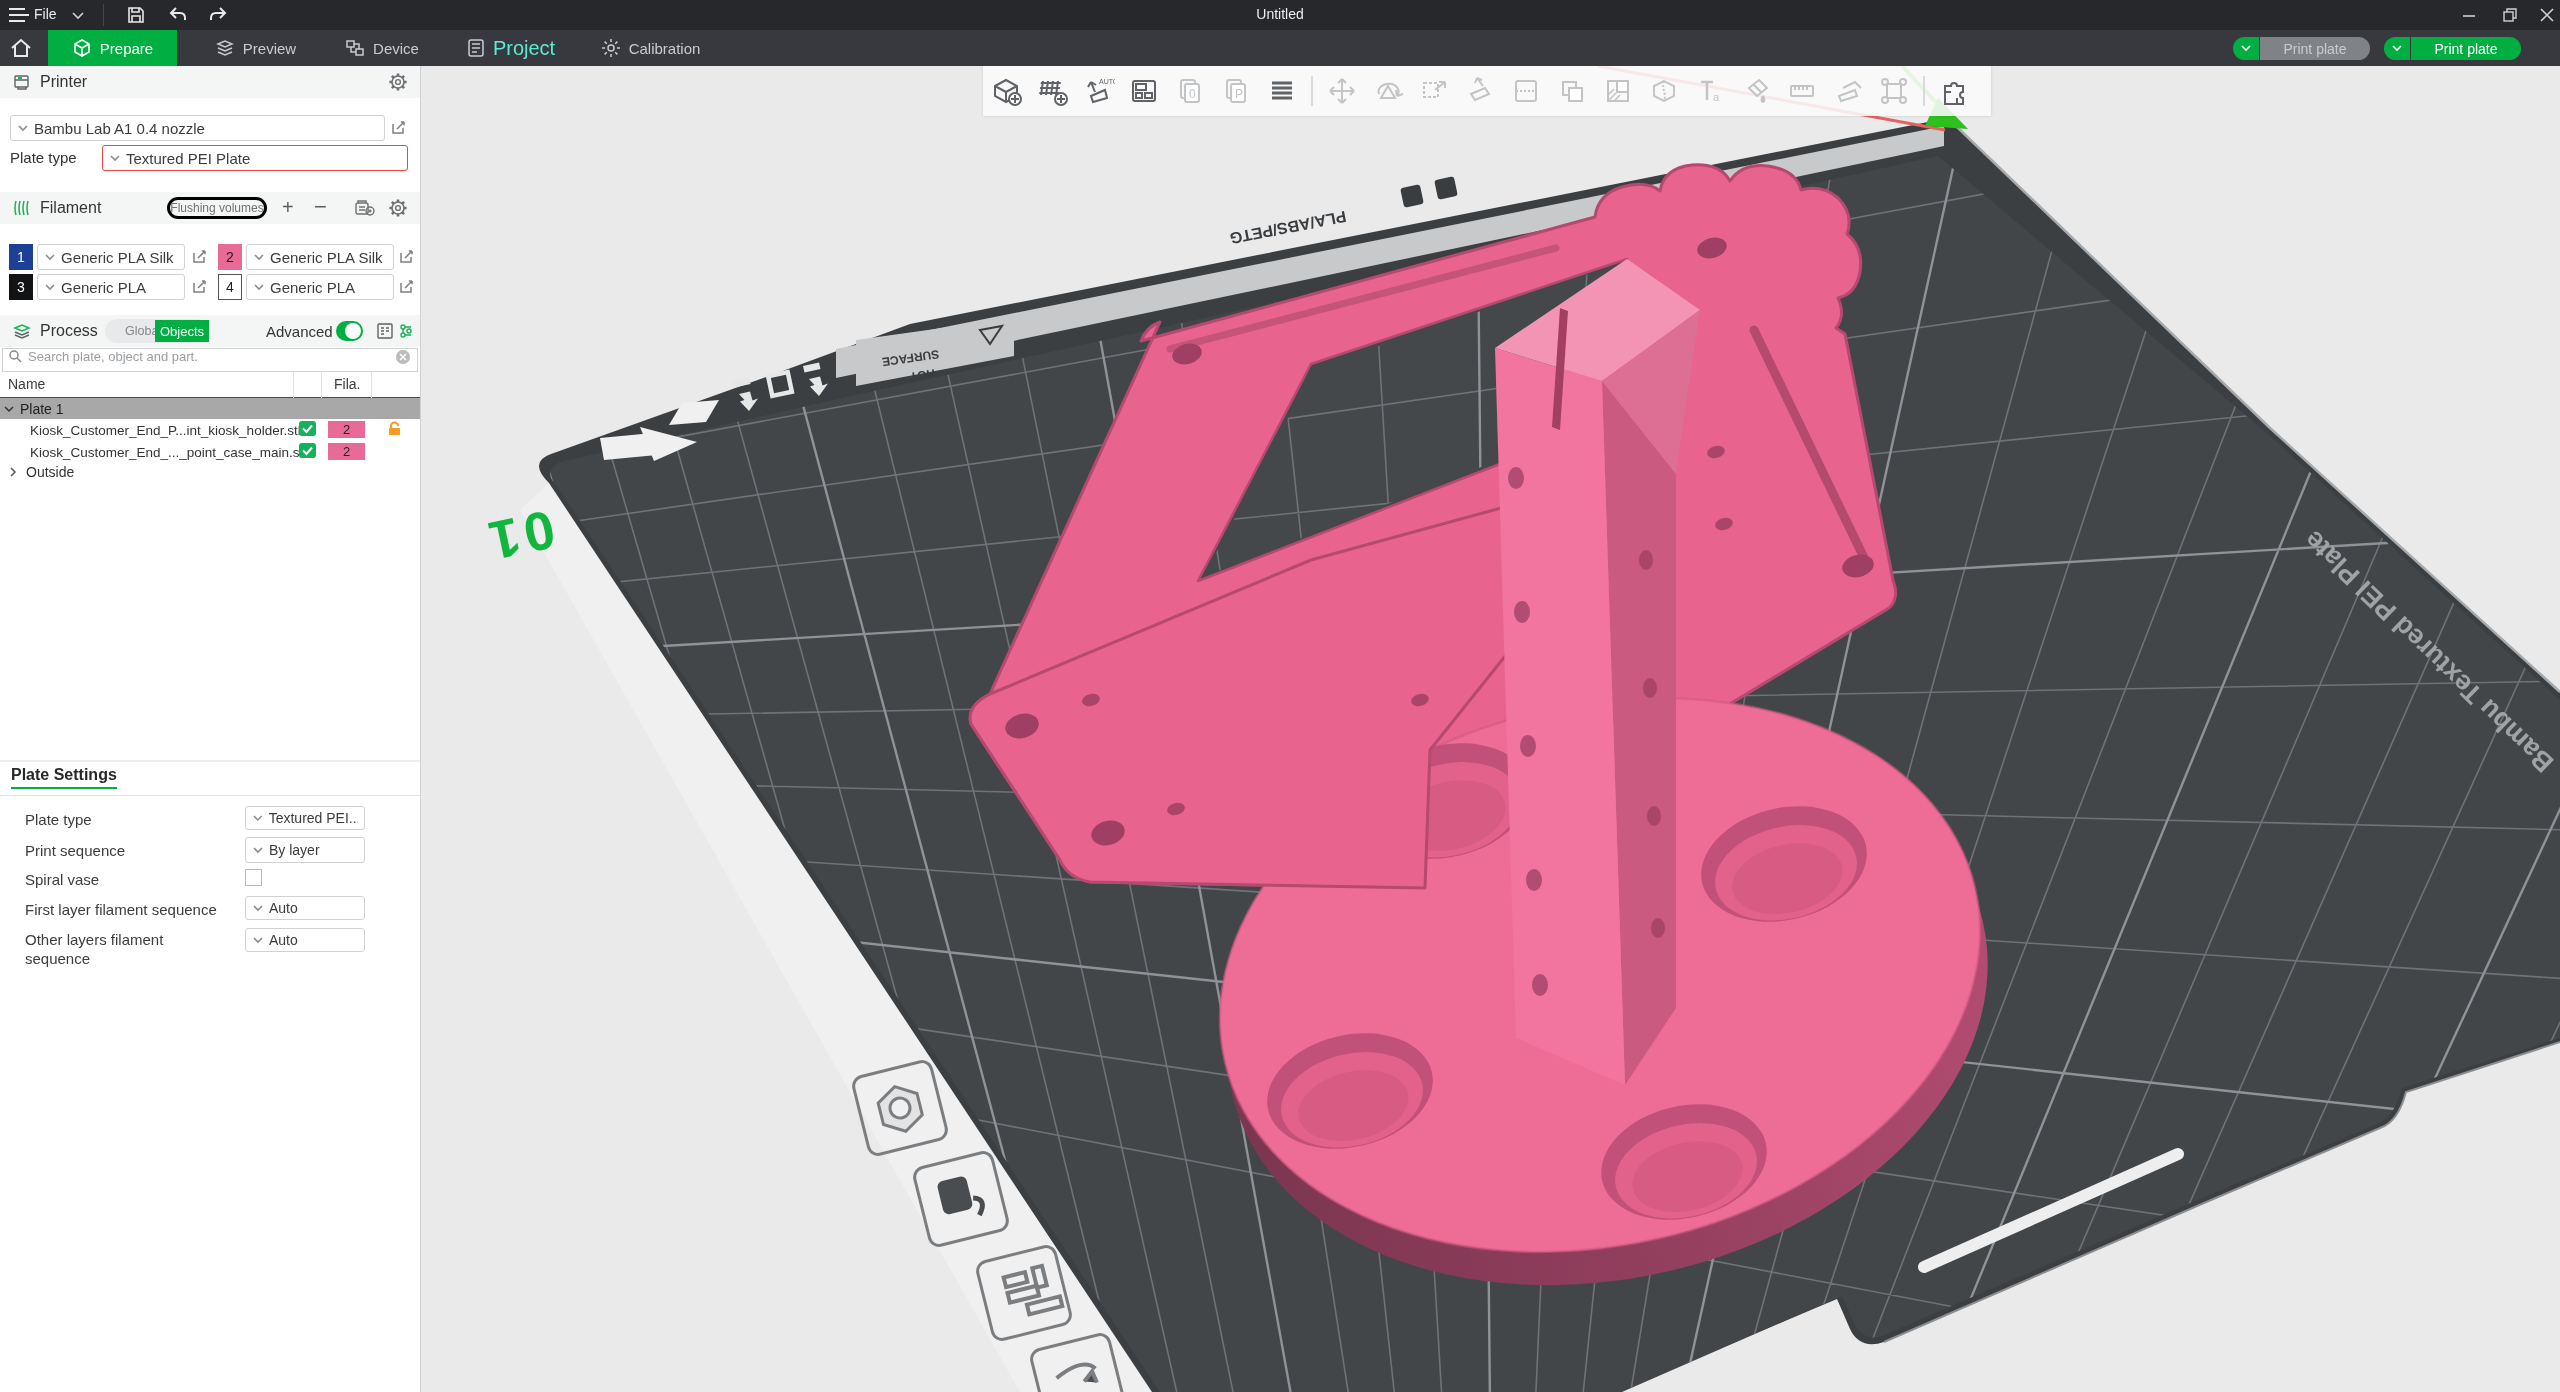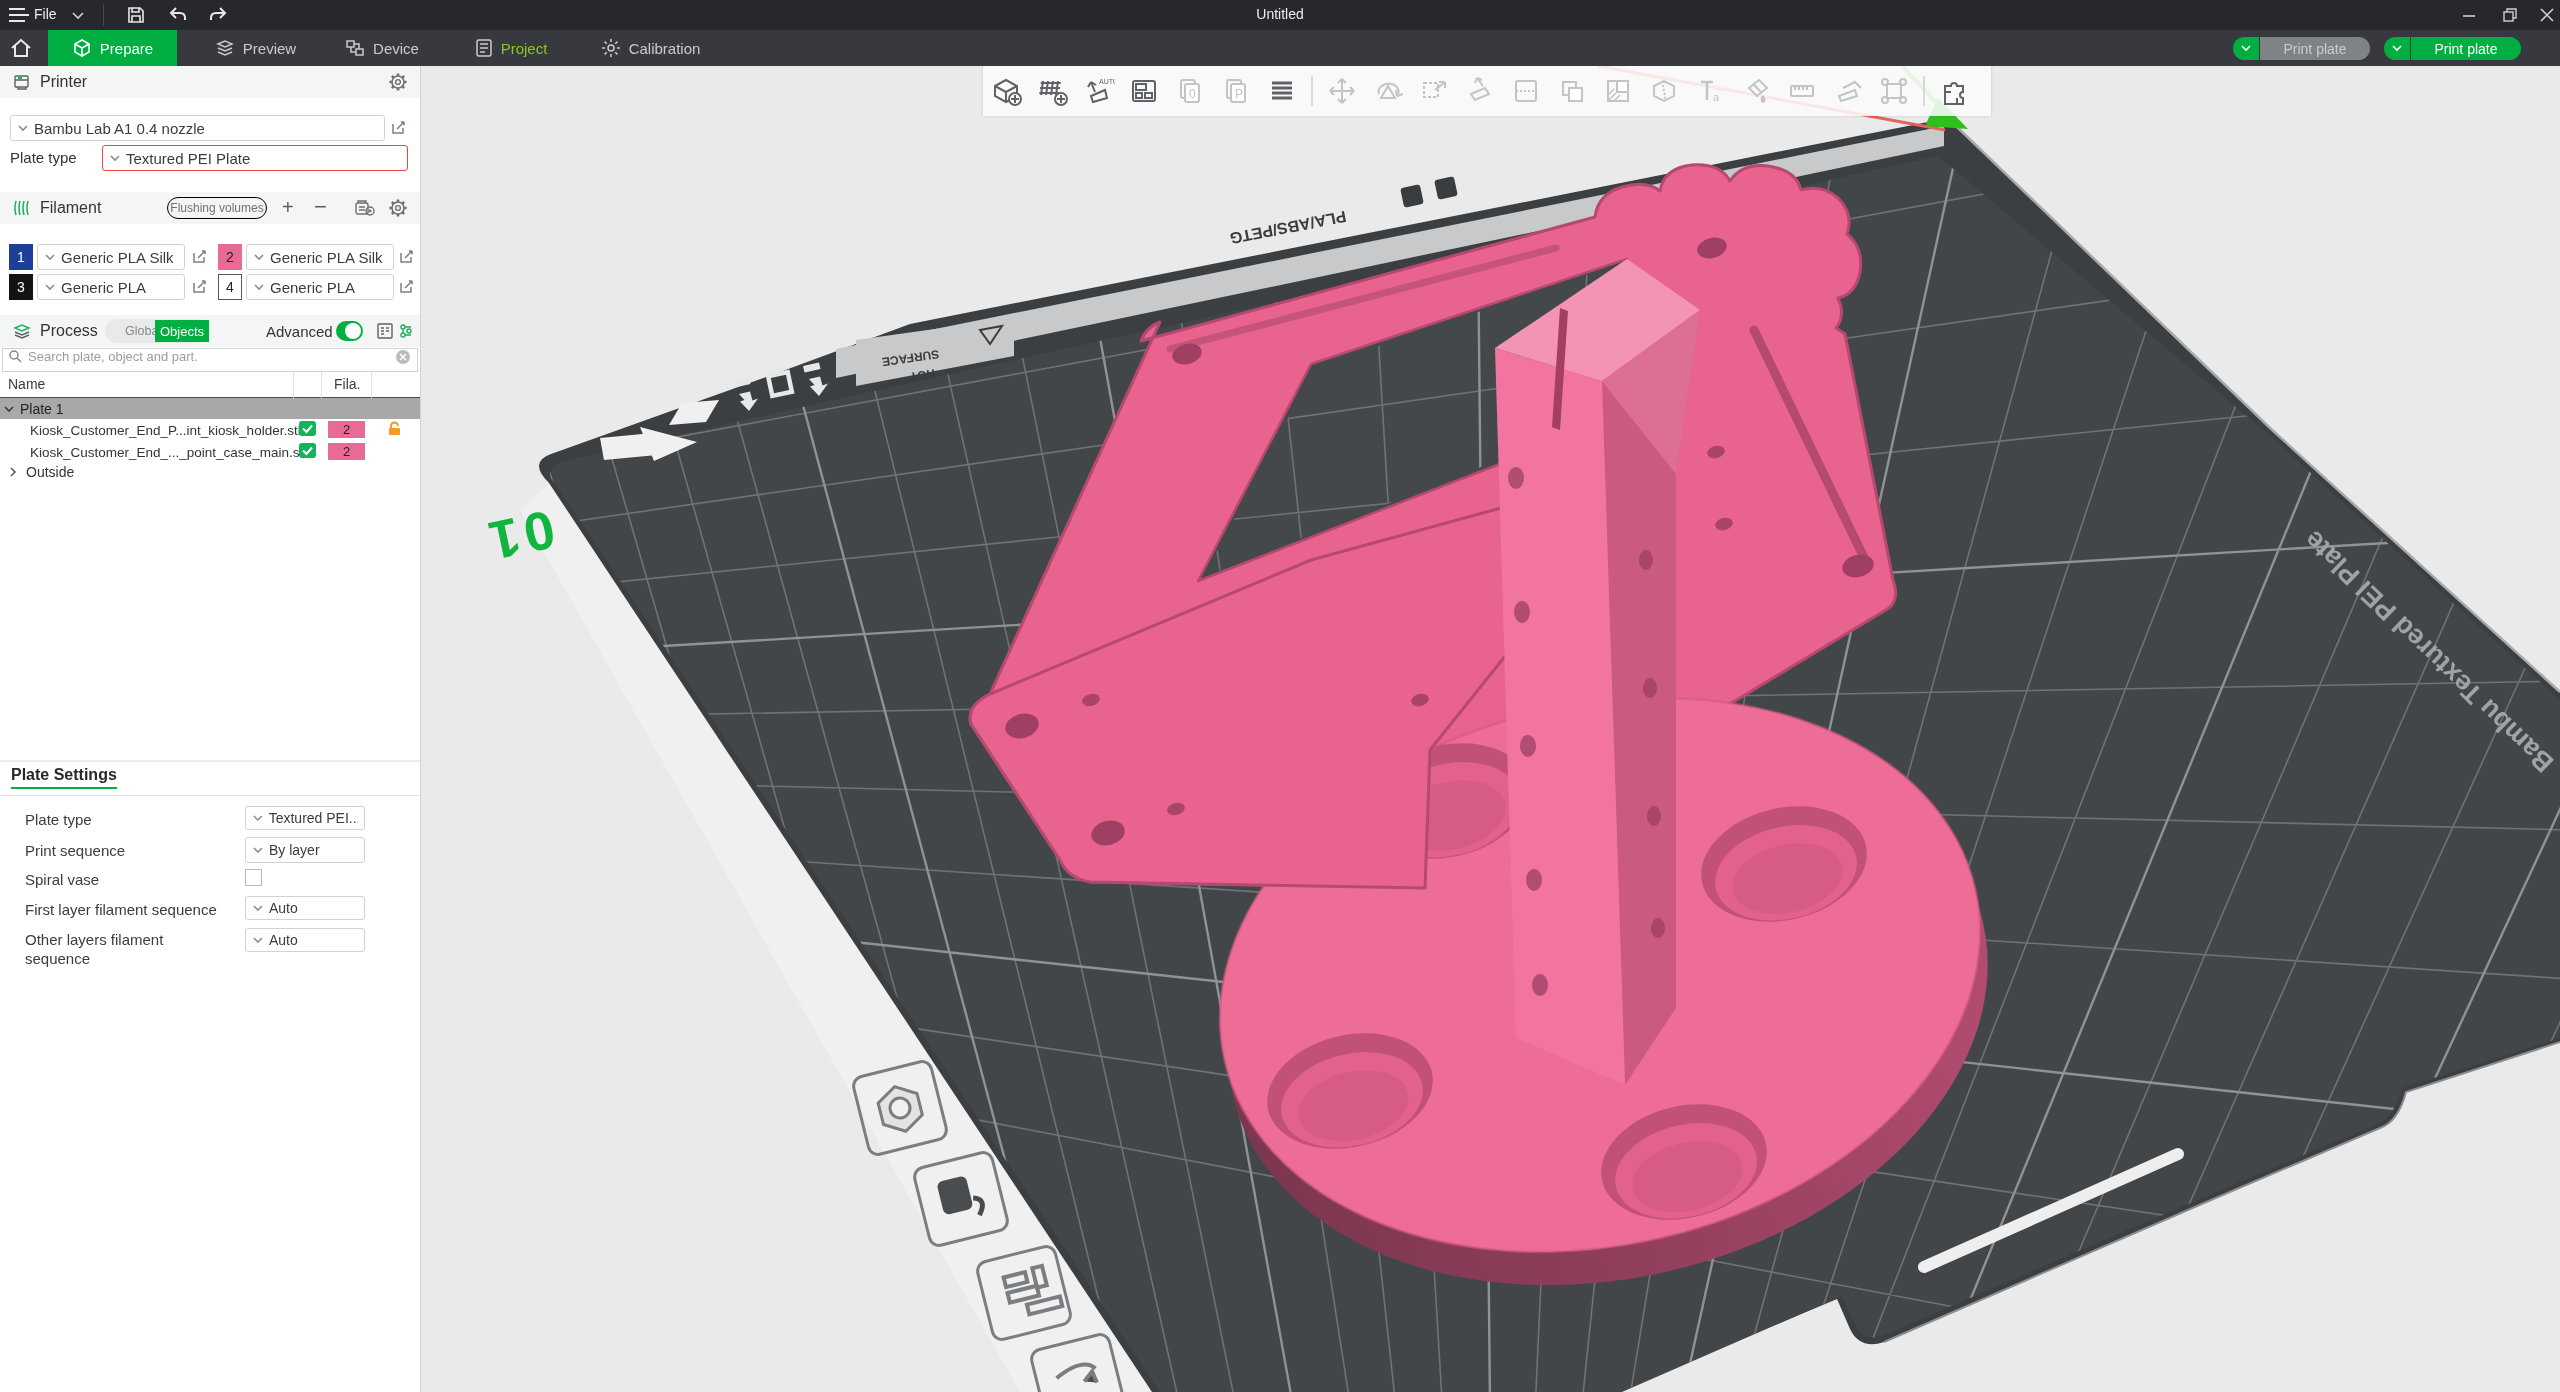--- a/index.html
+++ b/index.html
@@ -379,21 +379,21 @@
       </svg>
       <span style="margin-left:8px;font-size:15px;color:#c9ccce">Device</span>
     </div>
     <div style="position:absolute;left:462px;top:0;width:98px;height:36px;display:flex;align-items:center;justify-content:center">
       <svg width="18" height="20" viewBox="0 0 18 20">
         <g fill="none" stroke="#c9ccce" stroke-width="1.5">
           <rect x="2" y="2" width="14" height="16" rx="2"></rect>
           <path d="M5 6 h8 M5 10 h8 M5 14 h5"></path>
         </g>
       </svg>
-      <span style="margin-left:8px;font-size:15px;color:#84cc16">Project</span>
+      <span style="margin-left:8px;font-size:20px;color:#5eead4">Project</span>
     </div>
     <div style="position:absolute;left:588px;top:0;width:125px;height:36px;display:flex;align-items:center;justify-content:center">
       <svg width="20" height="20" viewBox="0 0 20 20">
         <g fill="none" stroke="#c9ccce" stroke-width="1.5">
           <circle cx="10" cy="10" r="3"></circle>
           <path d="M10 1 v3 M10 16 v3 M1 10 h3 M16 10 h3 M3.6 3.6 l2.2 2.2 M14.2 14.2 l2.2 2.2 M16.4 3.6 l-2.2 2.2 M5.8 14.2 l-2.2 2.2"></path>
         </g>
       </svg>
       <span style="margin-left:8px;font-size:15px;color:#c9ccce">Calibration</span>
     </div>
@@ -451,21 +451,21 @@
       </svg>
       <span style="margin-left:5px;font-size:15px;color:#3a3c3e;white-space:nowrap;overflow:hidden">Textured PEI Plate</span>
     </div>
     <div style="position:absolute;left:0;top:126px;width:420px;height:32px;background:#f4f5f5;display:flex;align-items:center">
       <svg width="20" height="20" viewBox="0 0 20 20" style="margin-left:12px">
         <g fill="none" stroke="#17b355" stroke-width="1.5">
           <path d="M4 3 q-2 7 0 14 M8 3 q-2 7 0 14 M12 3 q-2 7 0 14 M16 3 q-2 7 0 14"></path>
         </g>
       </svg>
       <span style="margin-left:8px;font-size:16px;color:#323436">Filament</span>
-      <div style="position:absolute;left:167px;top:5px;width:100px;height:22px;border:1px solid #000000;border-radius:11px;font-size:12px;color:#6f7274;display:flex;align-items:center;justify-content:center">Flushing volumes</div>
+      <div style="position:absolute;left:167px;top:5px;width:100px;height:22px;border:3px solid #000000;border-radius:11px;font-size:12px;color:#6f7274;display:flex;align-items:center;justify-content:center">Flushing volumes</div>
       <div style="position:absolute;left:282px;top:4px;font-size:20px;color:#5c5f61">+</div>
       <div style="position:absolute;left:314px;top:2px;font-size:22px;color:#5c5f61">−</div>
       <svg width="20" height="18" viewBox="0 0 20 18" style="position:absolute;left:355px;top:7px">
         <g fill="none" stroke="#6e7173" stroke-width="1.4">
           <rect x="1" y="4" width="12" height="11" rx="2"></rect>
           <path d="M3 4 V2 h8 v2 M4 8 h6 M4 11 h6"></path>
           <circle cx="15" cy="12" r="4"></circle>
           <path d="M13.5 12 h3 M15 10.5 v3"></path>
         </g>
       </svg>

